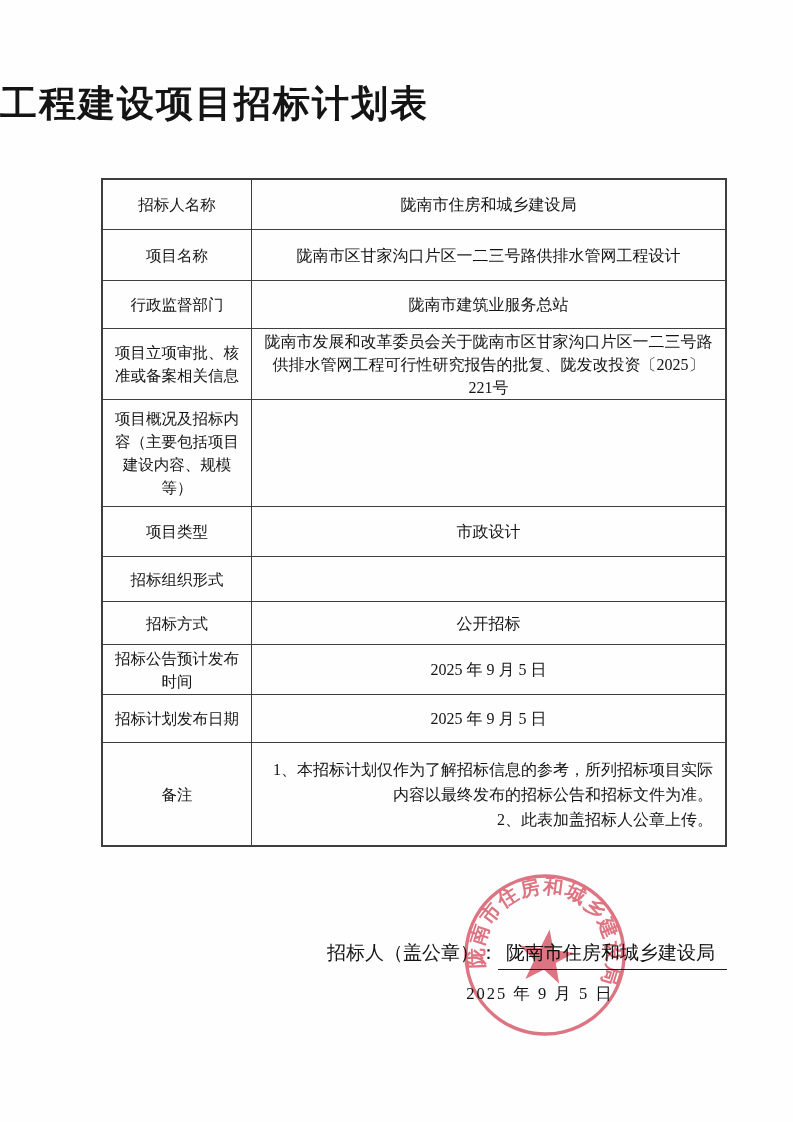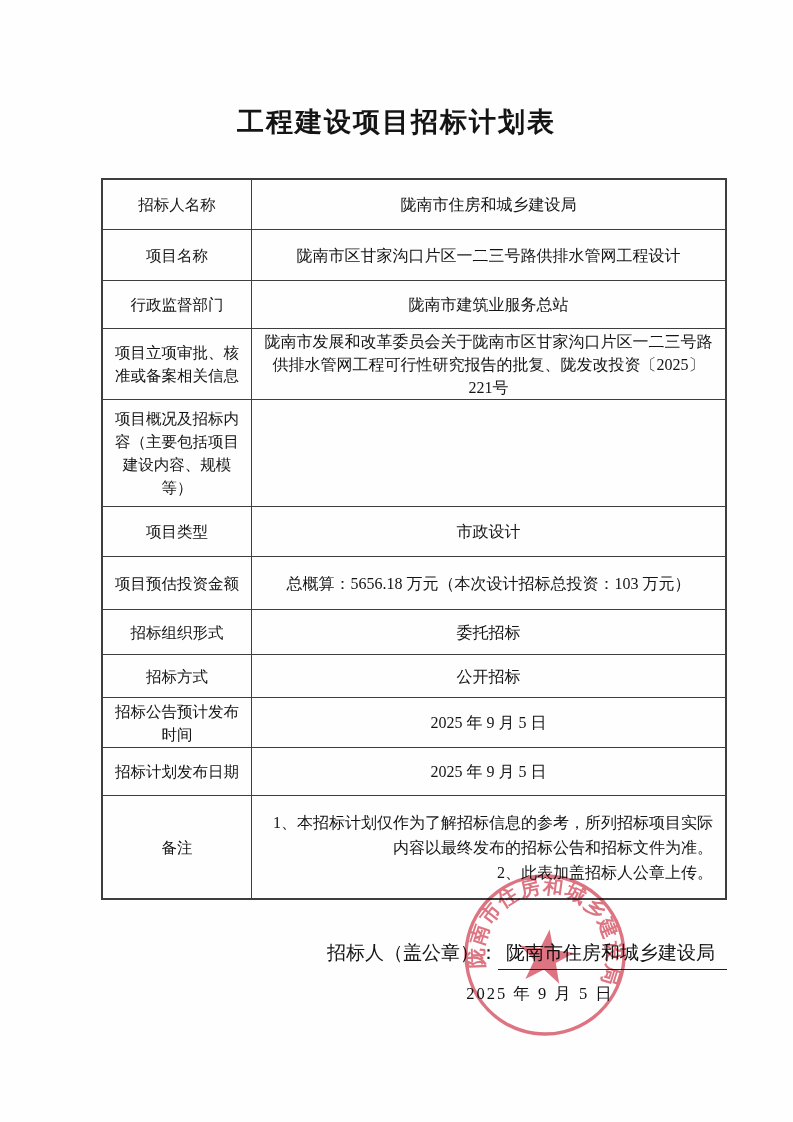--- a/index.html
+++ b/index.html
@@ -6,24 +6,24 @@
   .page{
     position:relative;
     width:793px;height:1122px;
     margin:0 auto;
     background:#fefefe;
     font-family:"Liberation Serif","DejaVu Serif",serif;
     color:#141414;
     overflow:hidden;
   }
   .title{
-    position:absolute;top:104px;left:0;width:100%;
-    margin:0;text-align:center;
+    position:absolute;top:79px;left:0;width:100%;
+    margin:0;
     font-family:"Liberation Sans","DejaVu Sans",sans-serif;
-    font-size:27px;font-weight:bold;letter-spacing:2px;
+    font-size:37px;font-weight:bold;letter-spacing:2px;
   }
   .table{
     position:absolute;left:101px;top:178px;width:626px;
     box-sizing:border-box;
     border:2px solid #3e3e3e;
     background:transparent;
   }
   .row{display:flex;box-sizing:border-box;border-bottom:1.6px solid #3e3e3e;}
   .row:last-child{border-bottom:none;}
   .cell{box-sizing:border-box;display:flex;align-items:center;justify-content:center;}
@@ -122,35 +122,24 @@
 
     <div class="row r6">
       <div class="cell label">
           <div class="ltext">项目类型</div>
         </div>
       <div class="cell value">
           <div class="vtext">市政设计</div>
         </div>
     </div>
 
-    <div class="row r7">
-      <div class="cell label">
-          <div class="ltext">项目预估投资金额</div>
-        </div>
-      <div class="cell value">
-          <div class="vtext">总概算：5656.18 万元（本次设计招标总投资：103 万元）</div>
-        </div>
-    </div>
 
     <div class="row r8">
       <div class="cell label">
           <div class="ltext">招标组织形式</div>
-        </div>
-      <div class="cell value">
-          <div class="vtext">委托招标</div>
         </div>
     </div>
 
     <div class="row r9">
       <div class="cell label">
           <div class="ltext">招标方式</div>
         </div>
       <div class="cell value">
           <div class="vtext">公开招标</div>
         </div>

